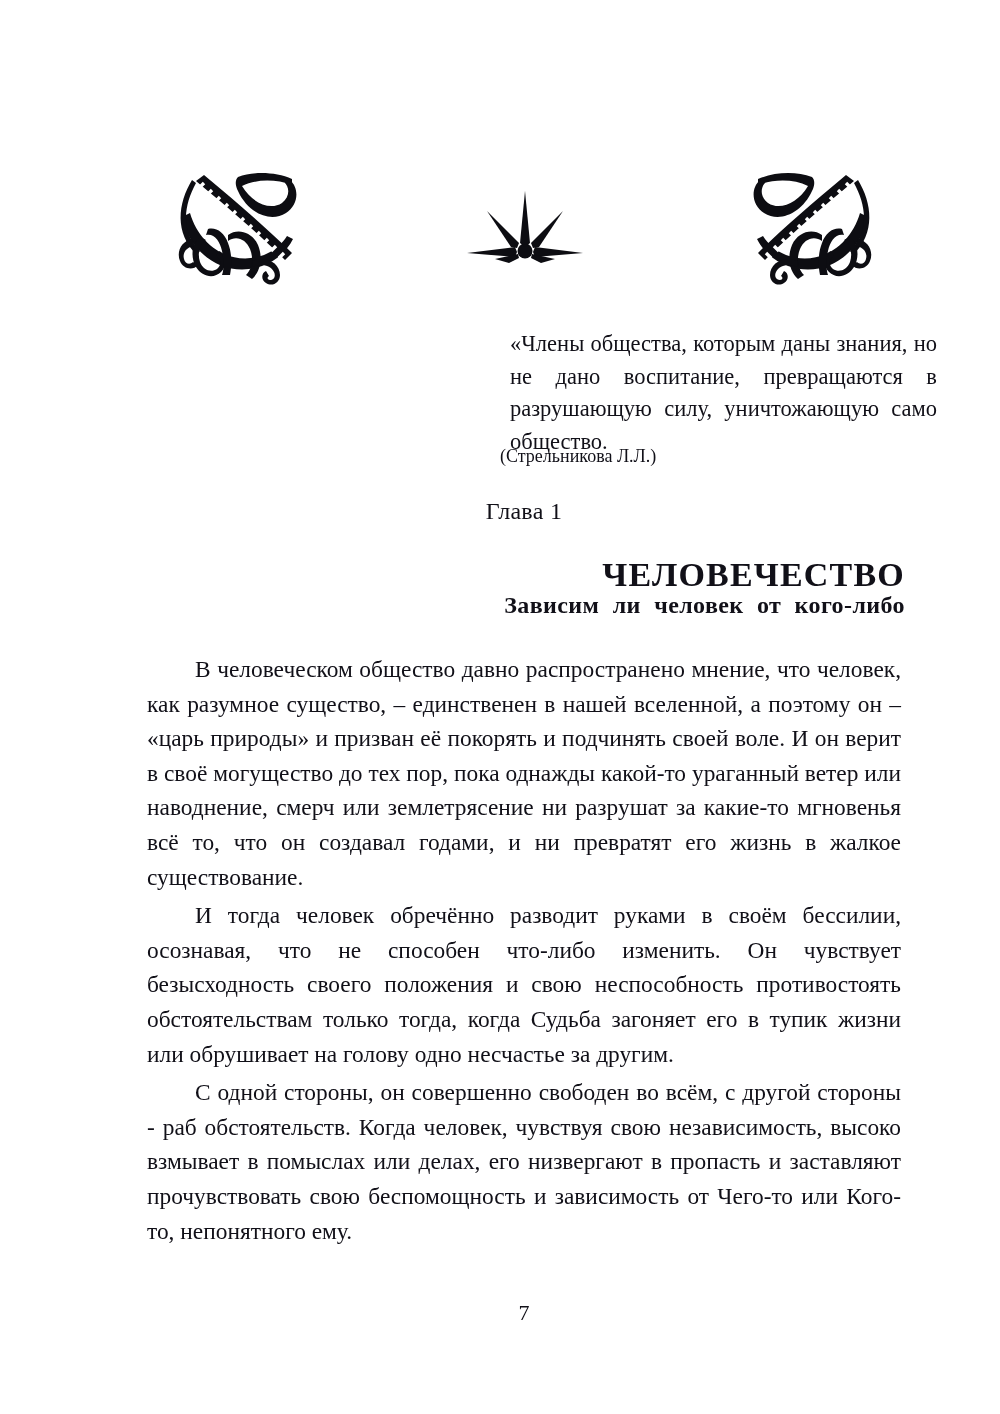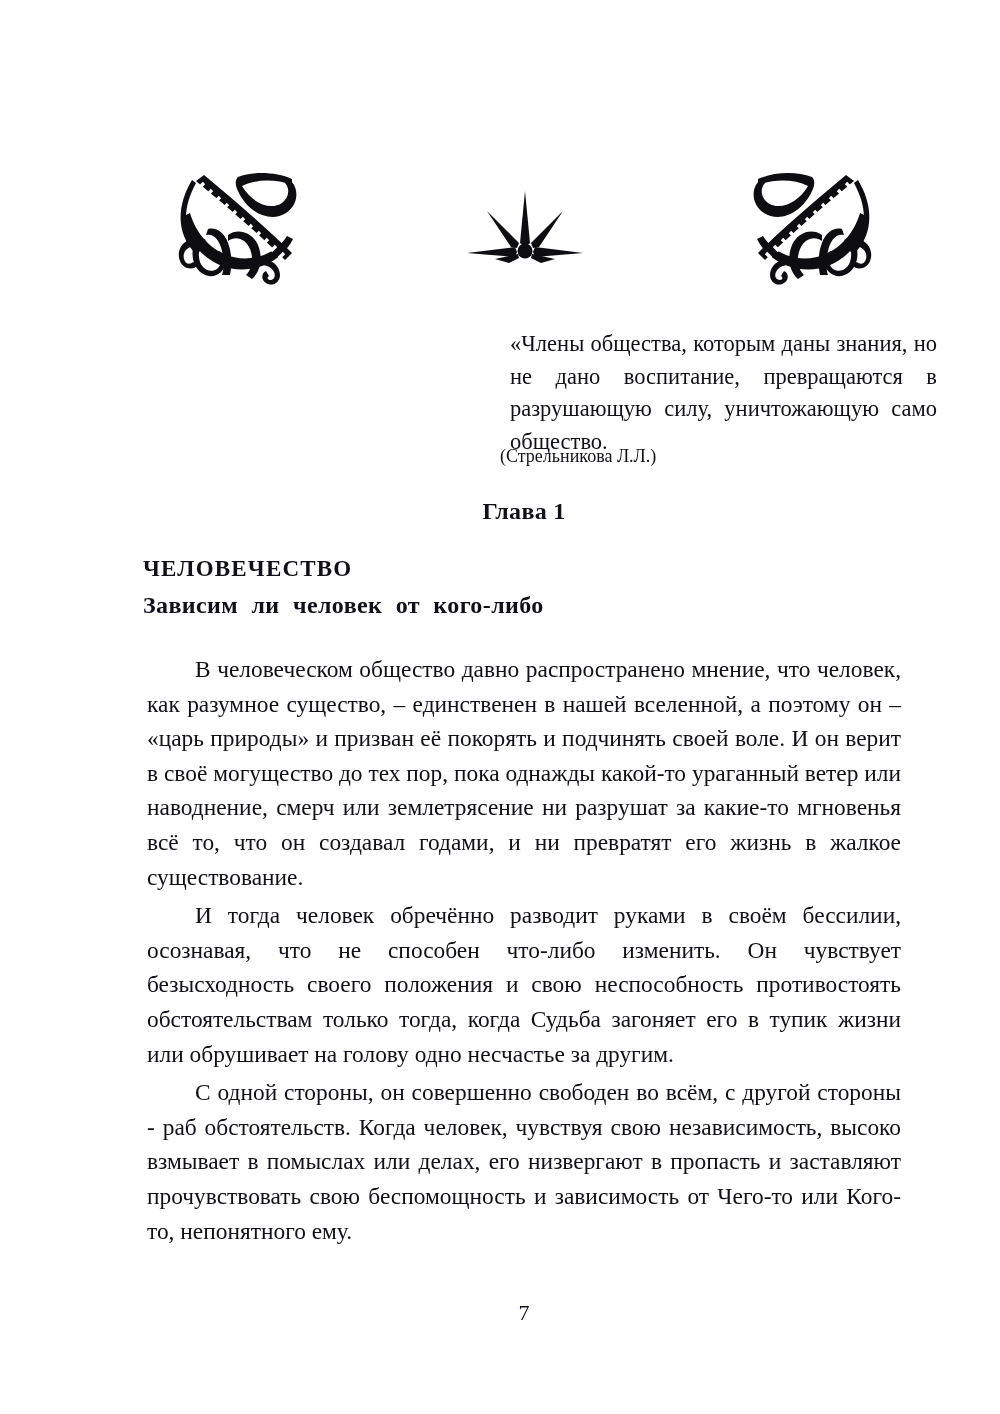--- a/index.html
+++ b/index.html
@@ -69,41 +69,41 @@
   }
 
   
   .chapter-number {
     position: absolute;
     left: 143px;
     top: 498px;
     width: 762px;
     text-align: center;
     font-size: 24px;
-    font-weight: bold;
+    font-weight: normal;
     letter-spacing: 0.3px;
   }
 
   .chapter-title {
     position: absolute;
     left: 143px;
     top: 556px;
     width: 762px;
-    text-align: left;
-    font-size: 23px;
+    text-align: right;
+    font-size: 34px;
     font-weight: bold;
     letter-spacing: 1.2px;
   }
 
   .chapter-subtitle {
     position: absolute;
     left: 143px;
     top: 592px;
     width: 762px;
-    text-align: left;
+    text-align: right;
     font-size: 24px;
     font-weight: bold;
     word-spacing: 7px;
     letter-spacing: 0.4px;
   }
 
   
   .body-text {
     position: absolute;
     left: 143px;

